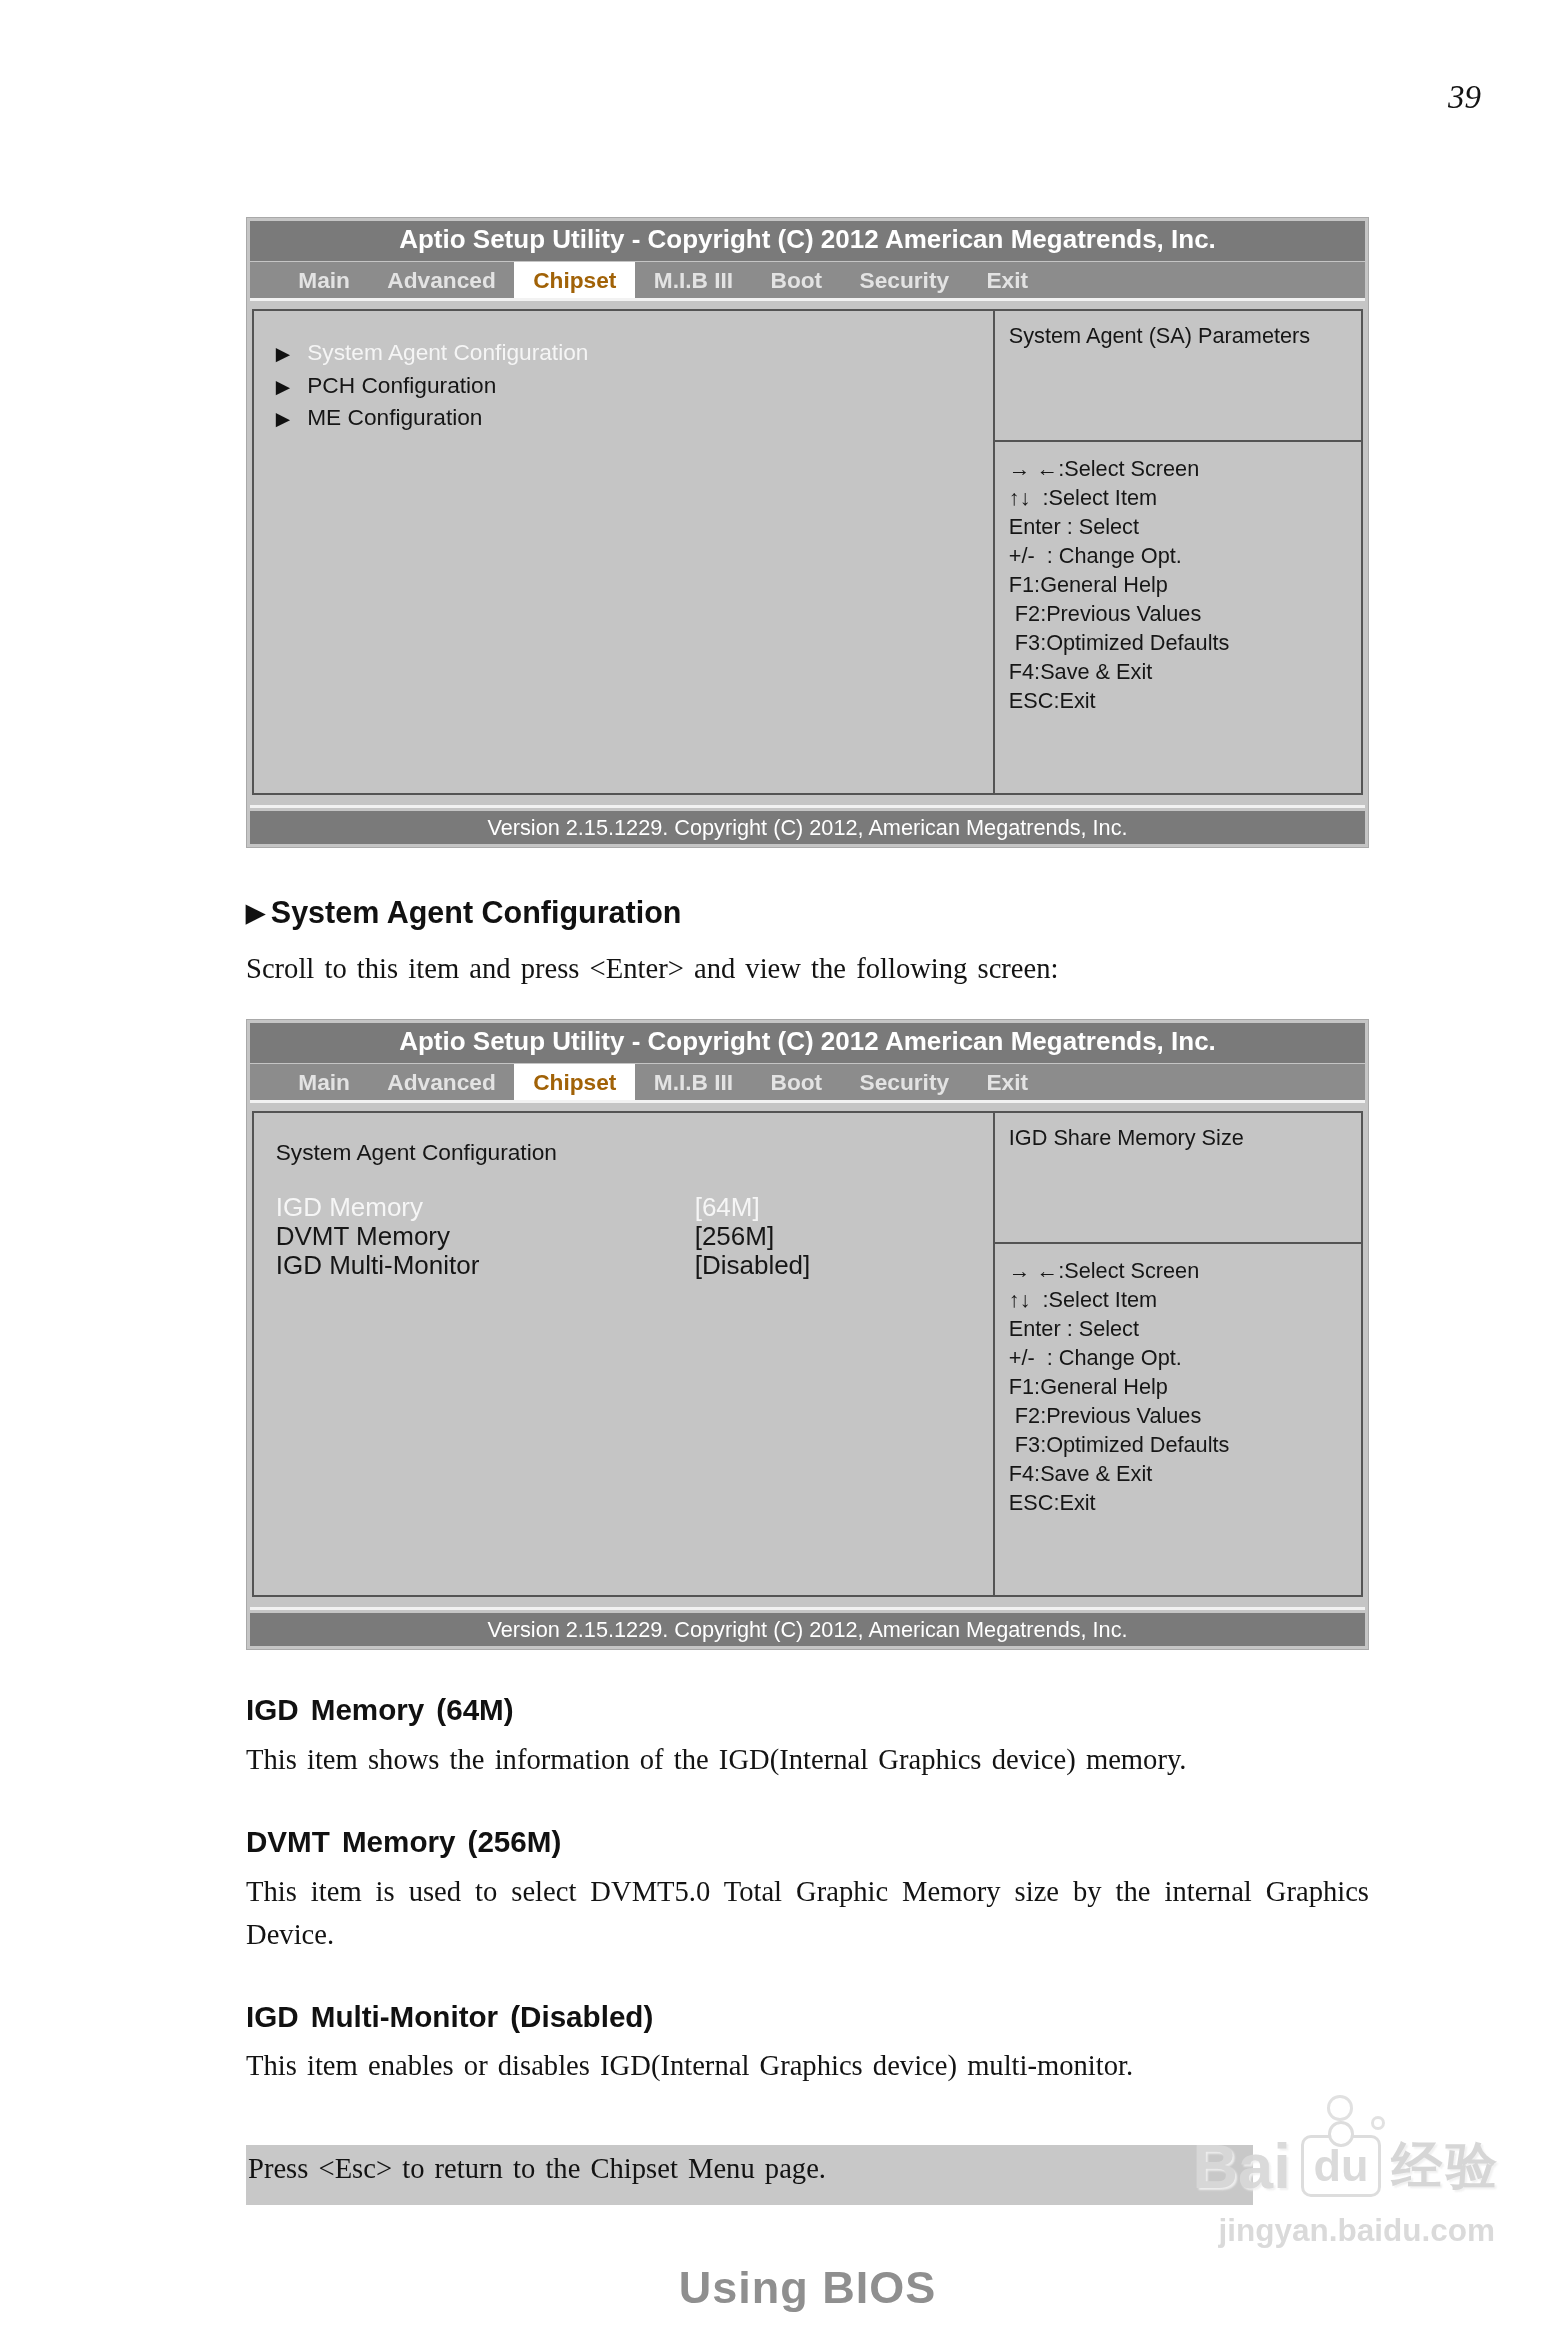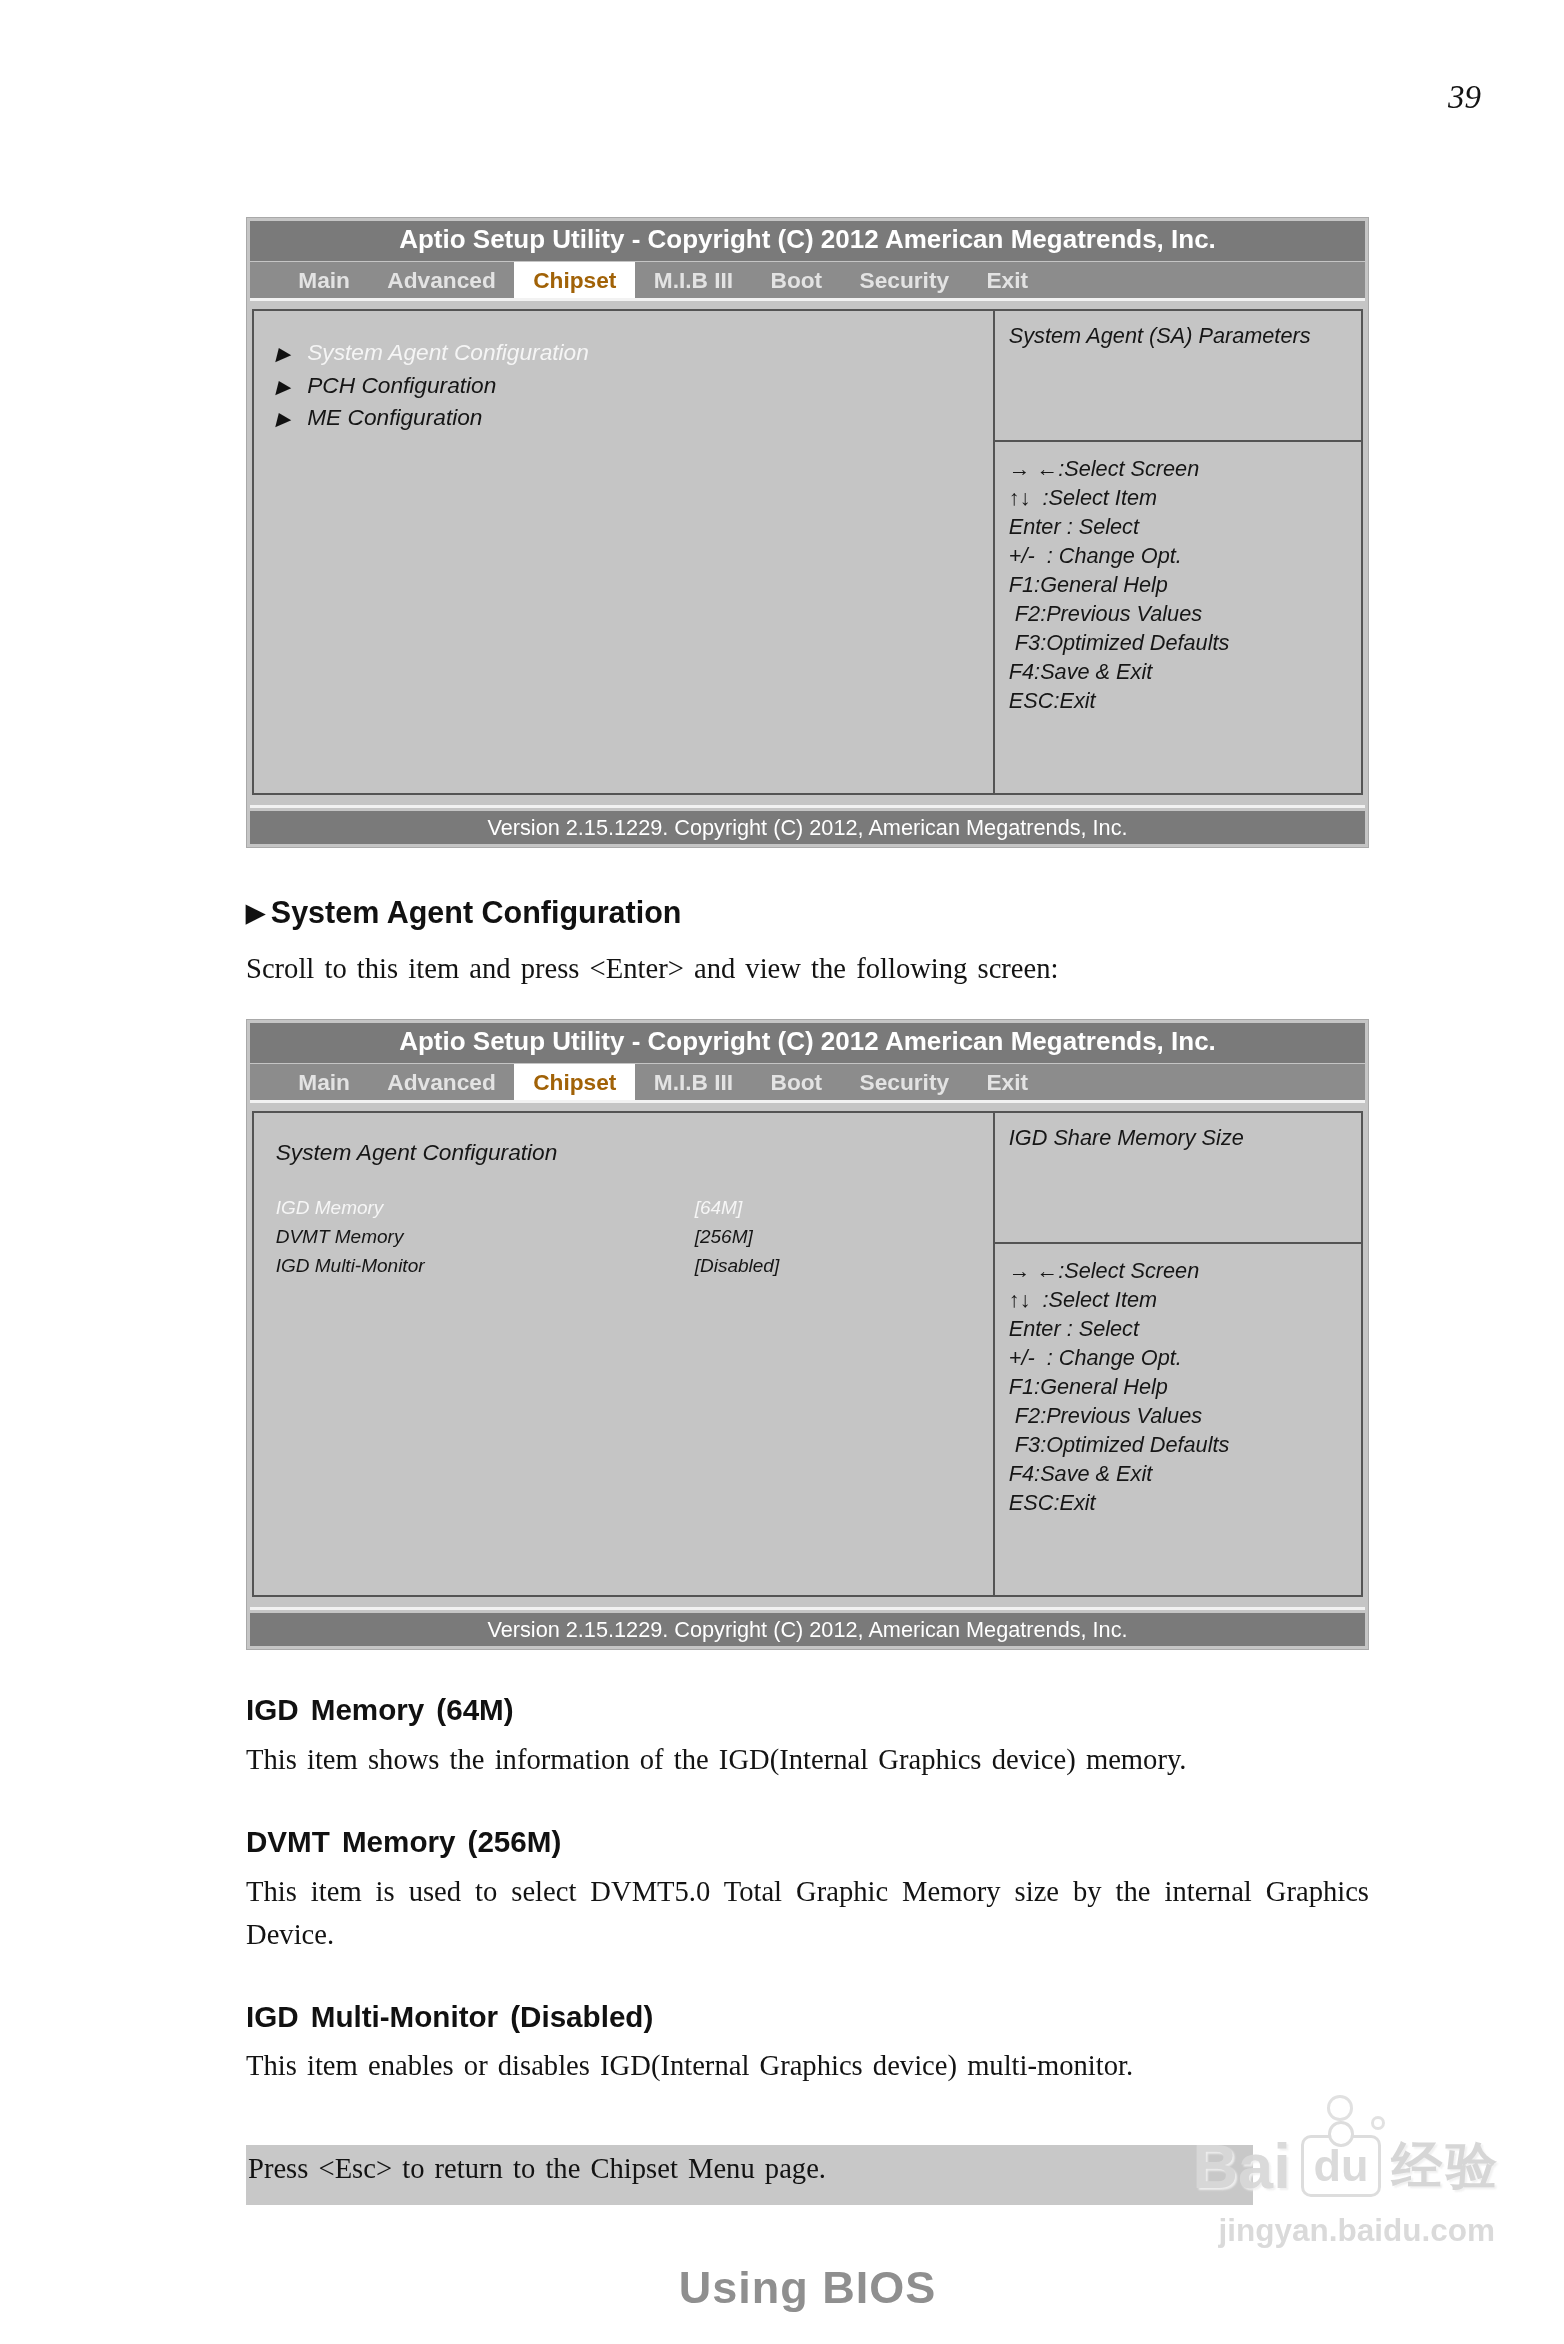--- a/index.html
+++ b/index.html
@@ -27,38 +27,38 @@
     text-align:center; height:40px; line-height:36px;
   }
   .bios-tabs {
     background:#8c8c8c; height:36px; display:flex; align-items:center;
     padding-left:29.6px; margin-top:1px;
   }
   .bios-tab { color:#e3e3e3; font-weight:bold; font-size:22.7px; line-height:36px; padding:0 18.7px; }
   .bios-tab.active { background:#ffffff; color:#a16207; }
   .bios-sep { height:3px; background:#f2f2f2; }
   .bios-body { padding:8.9px 2px 9.9px 2px; }
-  .bios-main { border:2px solid #545454; display:flex; height:486px;font-style:italic; }
+  .bios-main { border:2px solid #545454; display:flex; height:486px; }
   .pane-left { flex:1; border-right:2px solid #545454; padding:25.6px 0 0 21.7px; }
   .pane-right { width:366px; display:flex; flex-direction:column; }
   .pane-note {
     height:131px; border-bottom:2px solid #545454;
     padding:11.8px 13.8px 0 13.8px; font-size:21.7px; color:#161616;
   }
   .pane-keys { flex:1; padding:11.8px 0 0 13.8px; font-size:21.7px; color:#161616; }
   .key-line { line-height:29px; white-space:pre; }
   .bios-version {
     background:#7a7a7a; color:#ffffff; font-size:21.7px; text-align:center;
     height:33px; line-height:33px; margin-top:3px;
   }
   .menu-item { font-size:22.7px; line-height:30.5px; color:#161616; white-space:pre; }
   .menu-item .arrow { display:inline-block; width:31.5px; font-size:18.7px; color:#111111; }
   .menu-item.selected .mlabel { color:#f5f5f5; }
   .pane-title { font-size:22.7px; color:#161616; margin-bottom:26.6px; }
-  .setting-row { display:flex; line-height:29px; font-size:19px; color:#161616; }
+  .setting-row { display:flex; line-height:29px; font-size:26px; color:#161616; }
   .setting-row.selected { color:#f6f6f6; }
   .setting-label { width:419px; flex:none; }
 
   
   .sa-heading {
     margin-top:47px; font-family:"Liberation Sans", sans-serif;
     font-weight:bold; font-size:30.5px; color:#111111;
     display:flex; align-items:center;
   }
   .sa-heading .tri { font-size:24.6px; margin-right:5.9px; }

